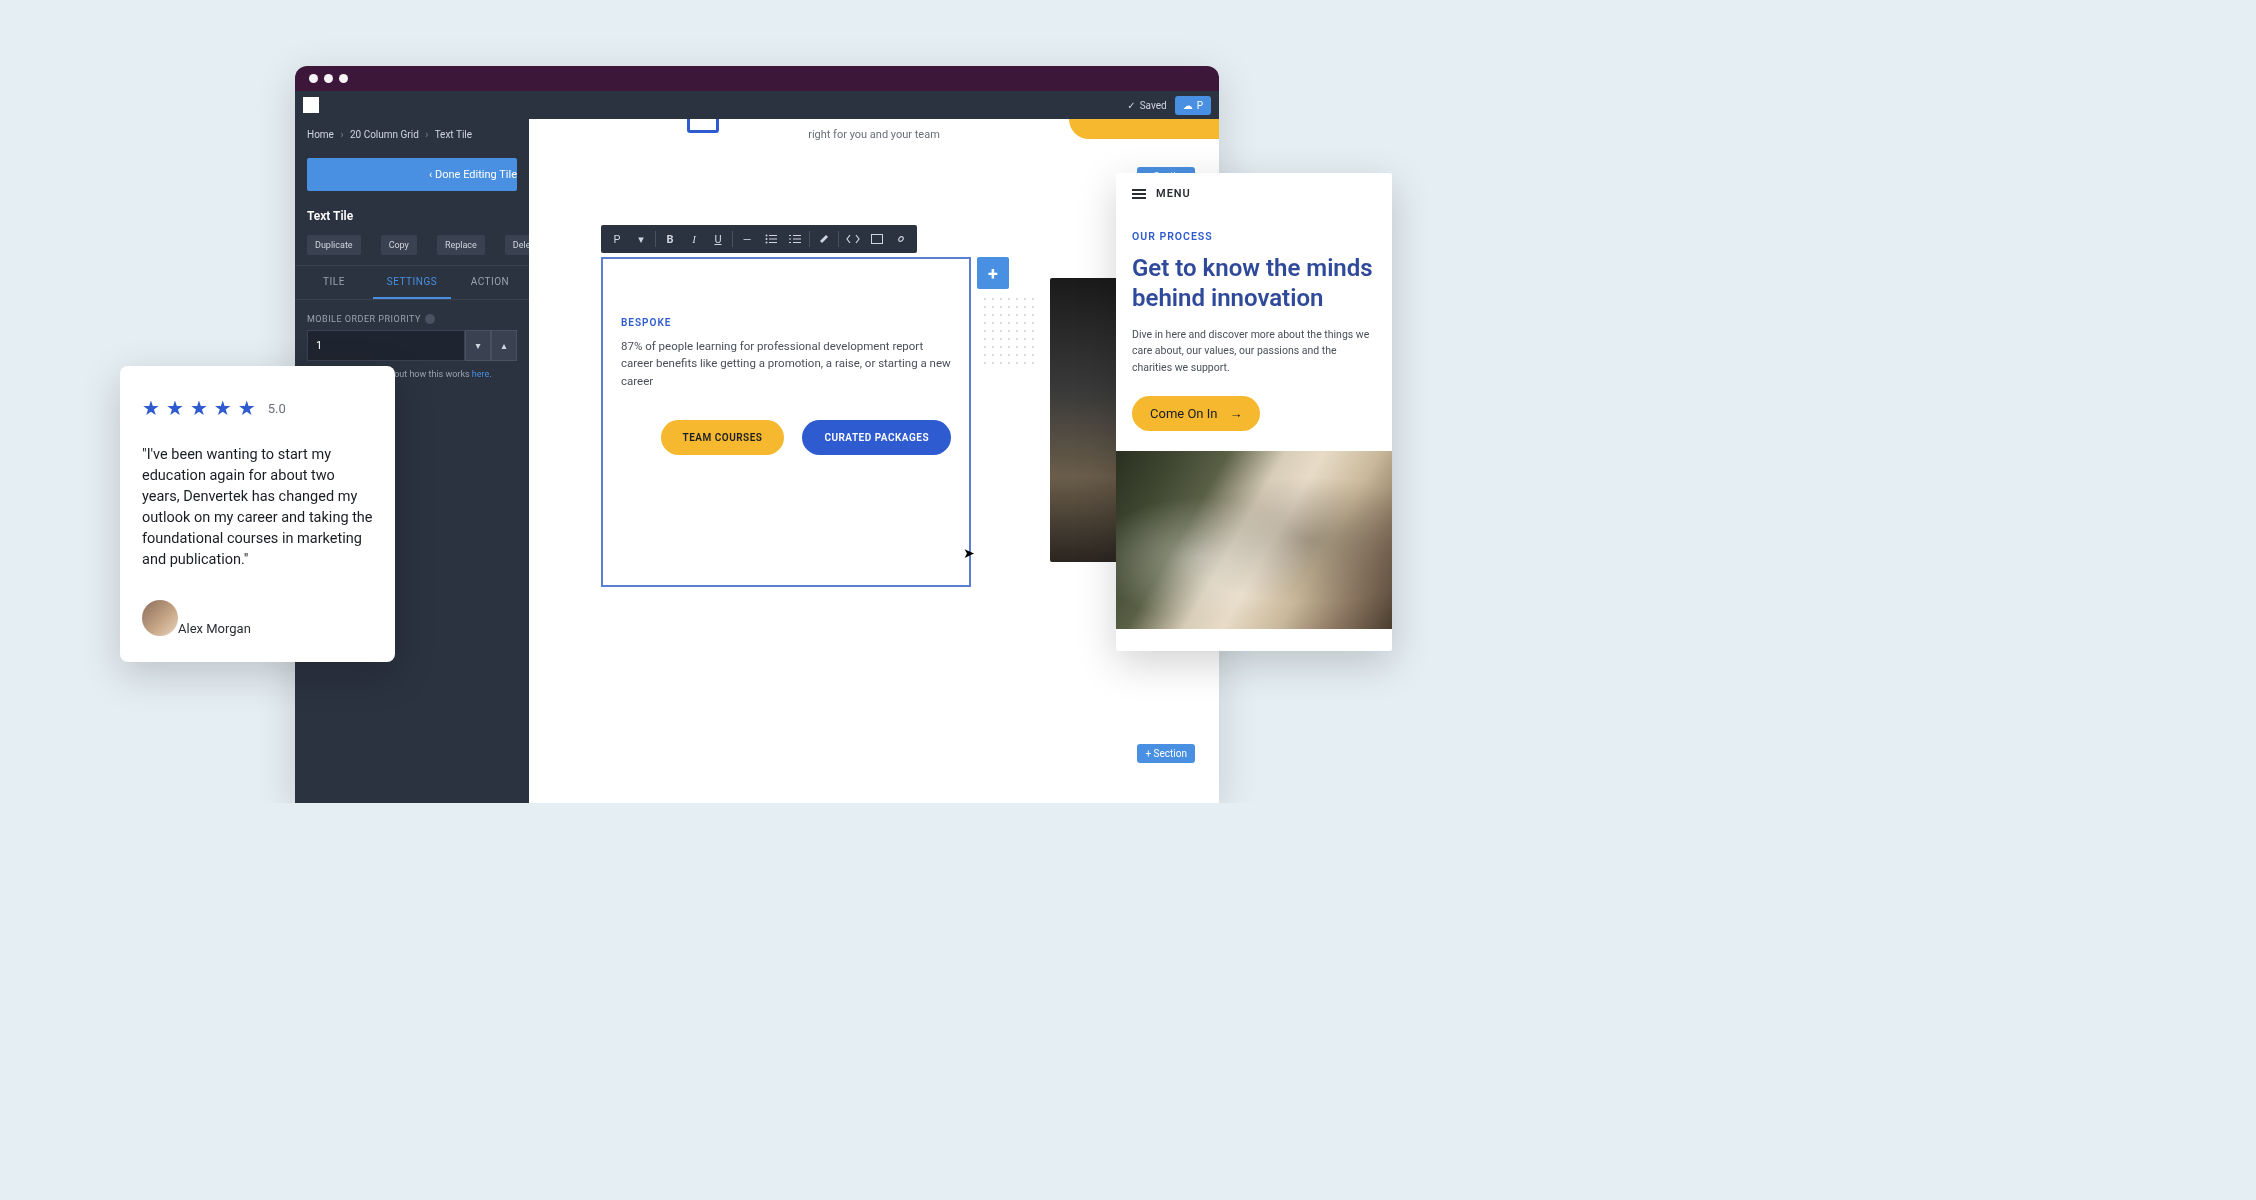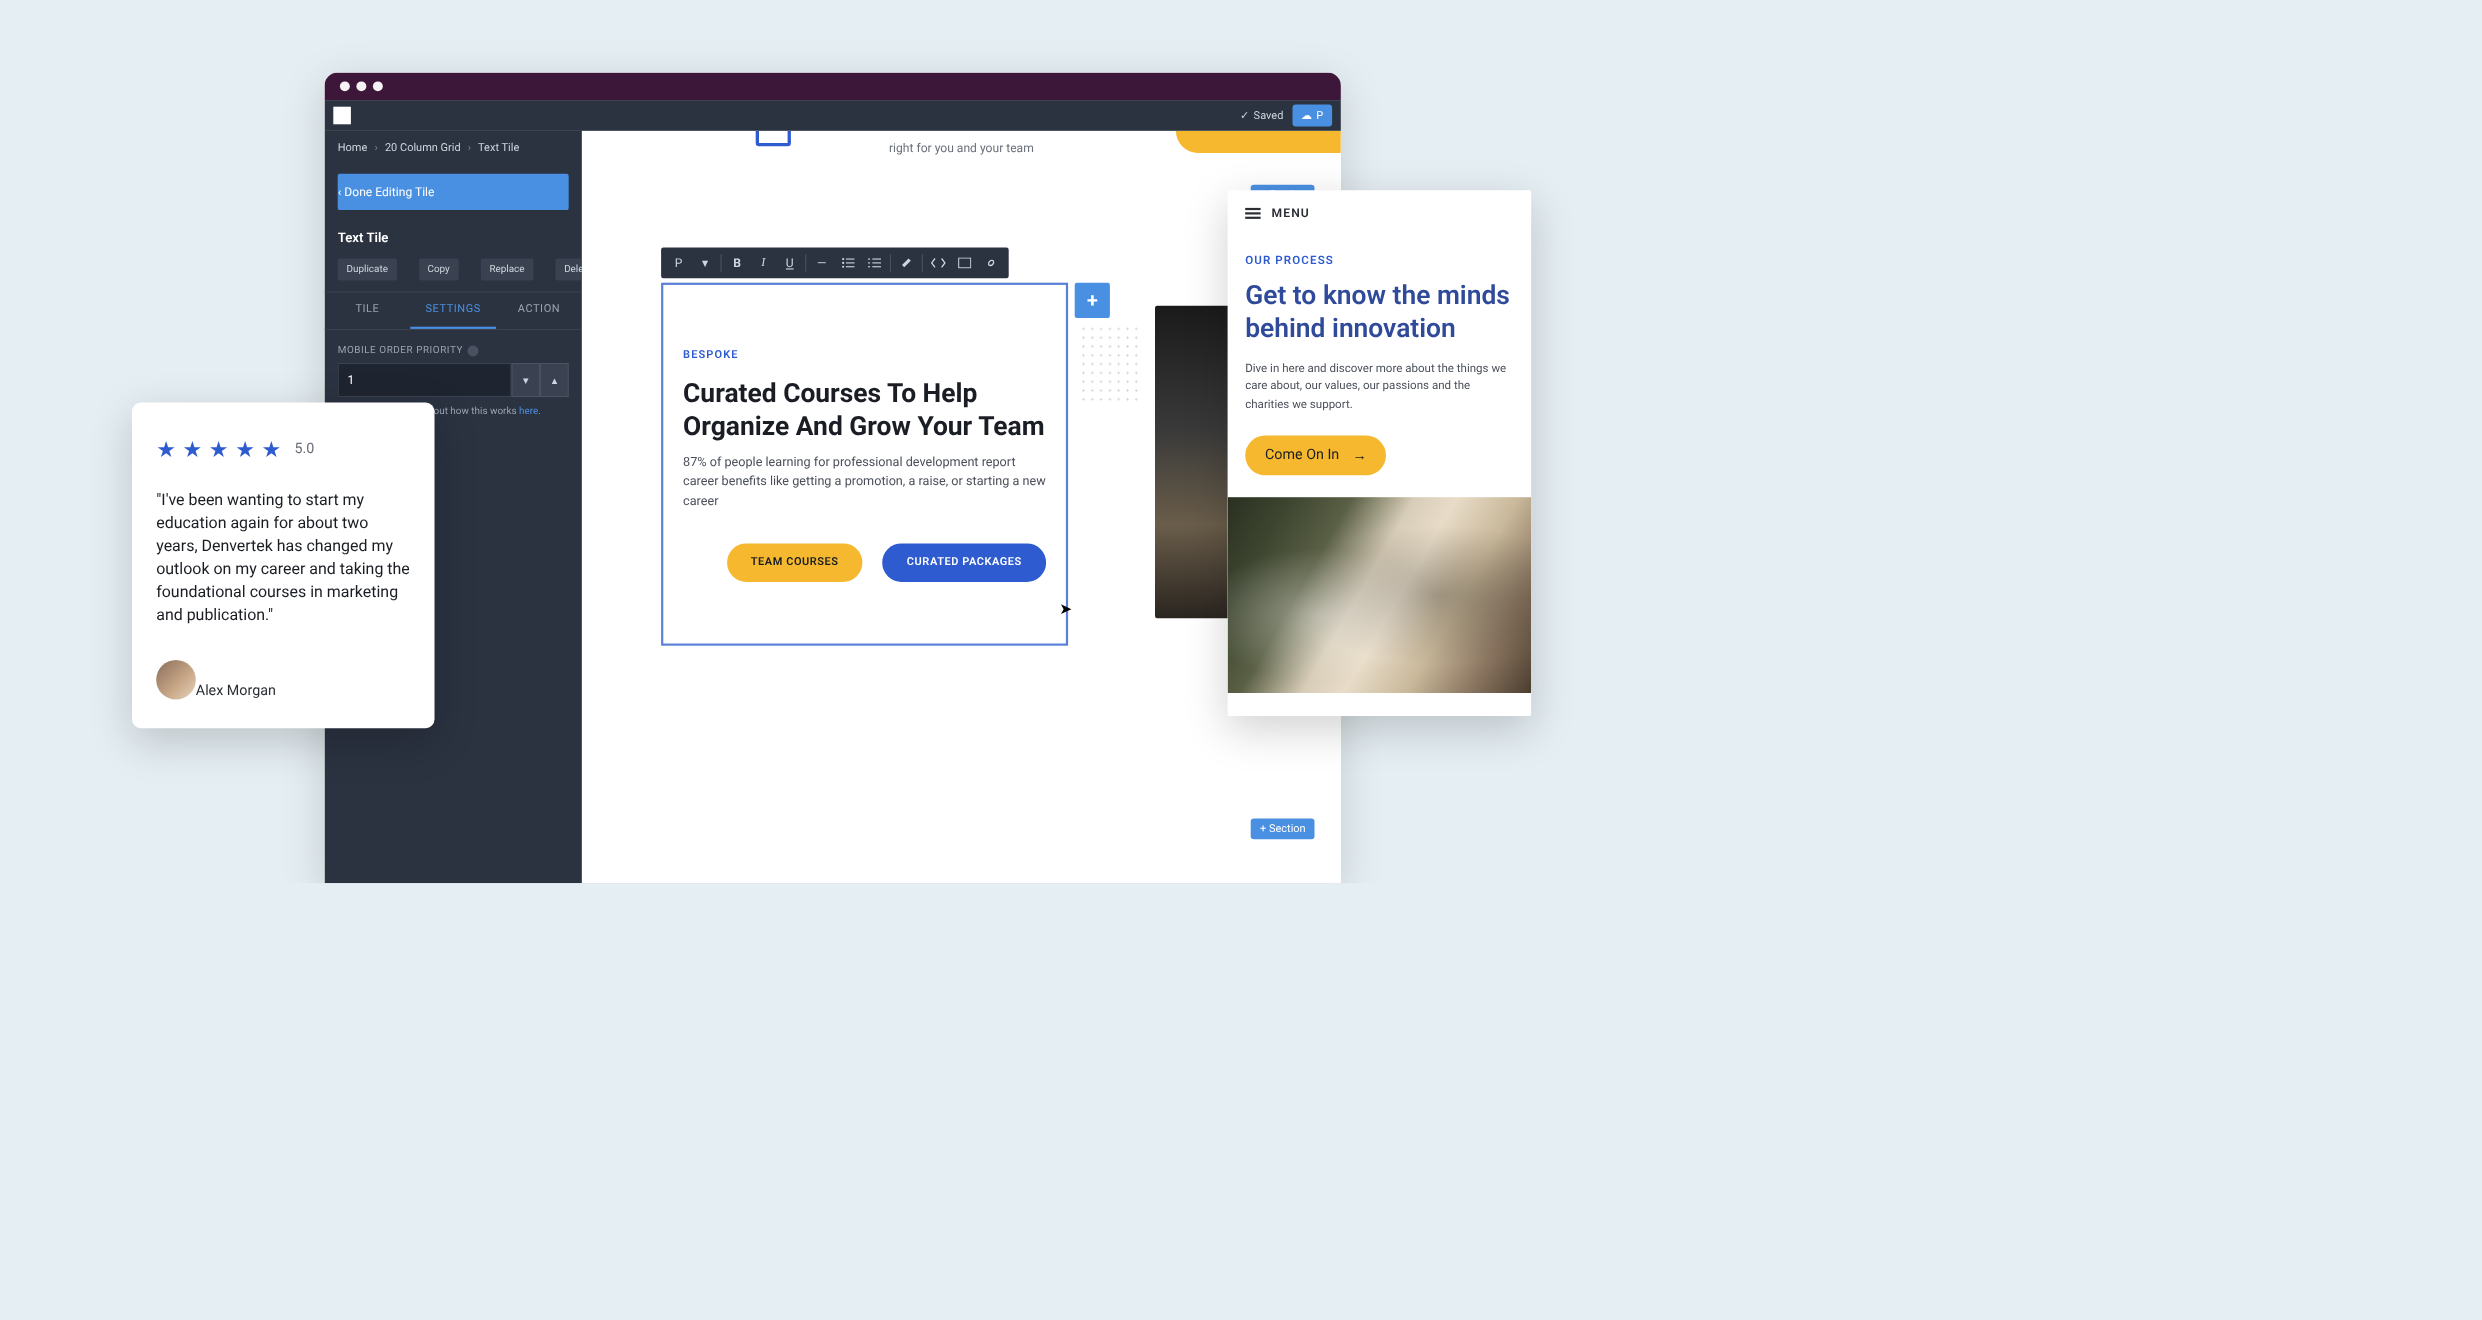--- a/index.html
+++ b/index.html
@@ -16,21 +16,21 @@
 .saved { color: #cfd6df; font-size: 10px; display: flex; align-items: center; gap: 4px; }
 .saved::before { content: "✓"; font-size: 10px; }
 .publish-btn { background: #4a90e2; color: #fff; font-size: 10px; padding: 4px 8px; border-radius: 3px; display:flex; align-items:center; gap:4px; }
 
 
 .workbench { display: flex; height: calc(100% - 53px); }
 .sidebar { width: 234px; background: #2b3240; color: #cfd6df; padding: 0; font-size: 11px; }
 .breadcrumb { padding: 10px 12px; font-size: 10px; color: #b8c0cc; }
 .breadcrumb .crumb { color: #cfd6df; }
 .breadcrumb .sep { margin: 0 4px; color: #7a8393; }
-.done-btn { margin: 8px 12px 12px; background: #4a90e2; color: #fff; text-align: left; padding: 10px 0; font-size: 11px; border-radius: 2px; cursor: pointer; }
+.done-btn { margin: 8px 12px 12px; background: #4a90e2; color: #fff; text-align: right; padding: 10px 0; font-size: 11px; border-radius: 2px; cursor: pointer; }
 .sidebar-section-title { font-weight: 600; color: #fff; padding: 6px 12px; font-size: 12px; }
 .btn-row { display: flex; gap: 20px; padding: 6px 12px 10px; }
 .mini-btn { background: #3a4150; color: #cfd6df; font-size: 9px; padding: 5px 8px; border-radius: 2px; cursor: pointer; }
 .tabs { display: flex; border-top: 1px solid #3a4150; border-bottom: 1px solid #3a4150; }
 .tab { flex: 1; text-align: center; padding: 10px 0; font-size: 10px; letter-spacing: 0.5px; color: #9aa3b0; cursor: pointer; }
 .tab.active { color: #4a90e2; border-bottom: 2px solid #4a90e2; }
 .field-label { font-size: 9px; letter-spacing: 0.5px; color: #9aa3b0; padding: 14px 12px 6px; display:flex; align-items:center; gap:4px; }
 .field-label .help { width: 10px; height: 10px; border-radius: 50%; background: #4a5160; display:inline-block; }
 .stepper { display: flex; padding: 0 12px; gap: 0; }
 .stepper input { flex: 1; background: #1f2530; border: 1px solid #3a4150; color: #fff; padding: 8px; font-size: 11px; outline: none; }
@@ -223,21 +223,20 @@
         <div class="rte-btn">
           <svg width="12" height="12" viewBox="0 0 12 12">
               <path d="M4 8 A3 3 0 0 1 8 4 M8 4 A3 3 0 0 1 4 8" stroke="#cfd6df" stroke-width="1.2" fill="none"></path>
             </svg>
         </div>
       </div>
 
       <div class="tile-outline">
         <div class="tile-content">
           <div class="eyebrow">BESPOKE</div>
-          <div class="tile-h">Curated Courses To Help Organize And Grow Your Team</div>
           <div class="tile-p">87% of people learning for professional development report career benefits like getting a promotion, a raise, or starting a new career</div>
           <div class="tile-btns">
             <span class="btn-yellow">TEAM COURSES</span>
             <span class="btn-blue">CURATED PACKAGES</span>
           </div>
         </div>
       </div>
       <div class="add-tile">+</div>
       <div class="dots-deco"></div>
       <div class="cursor-ptr">➤</div>

